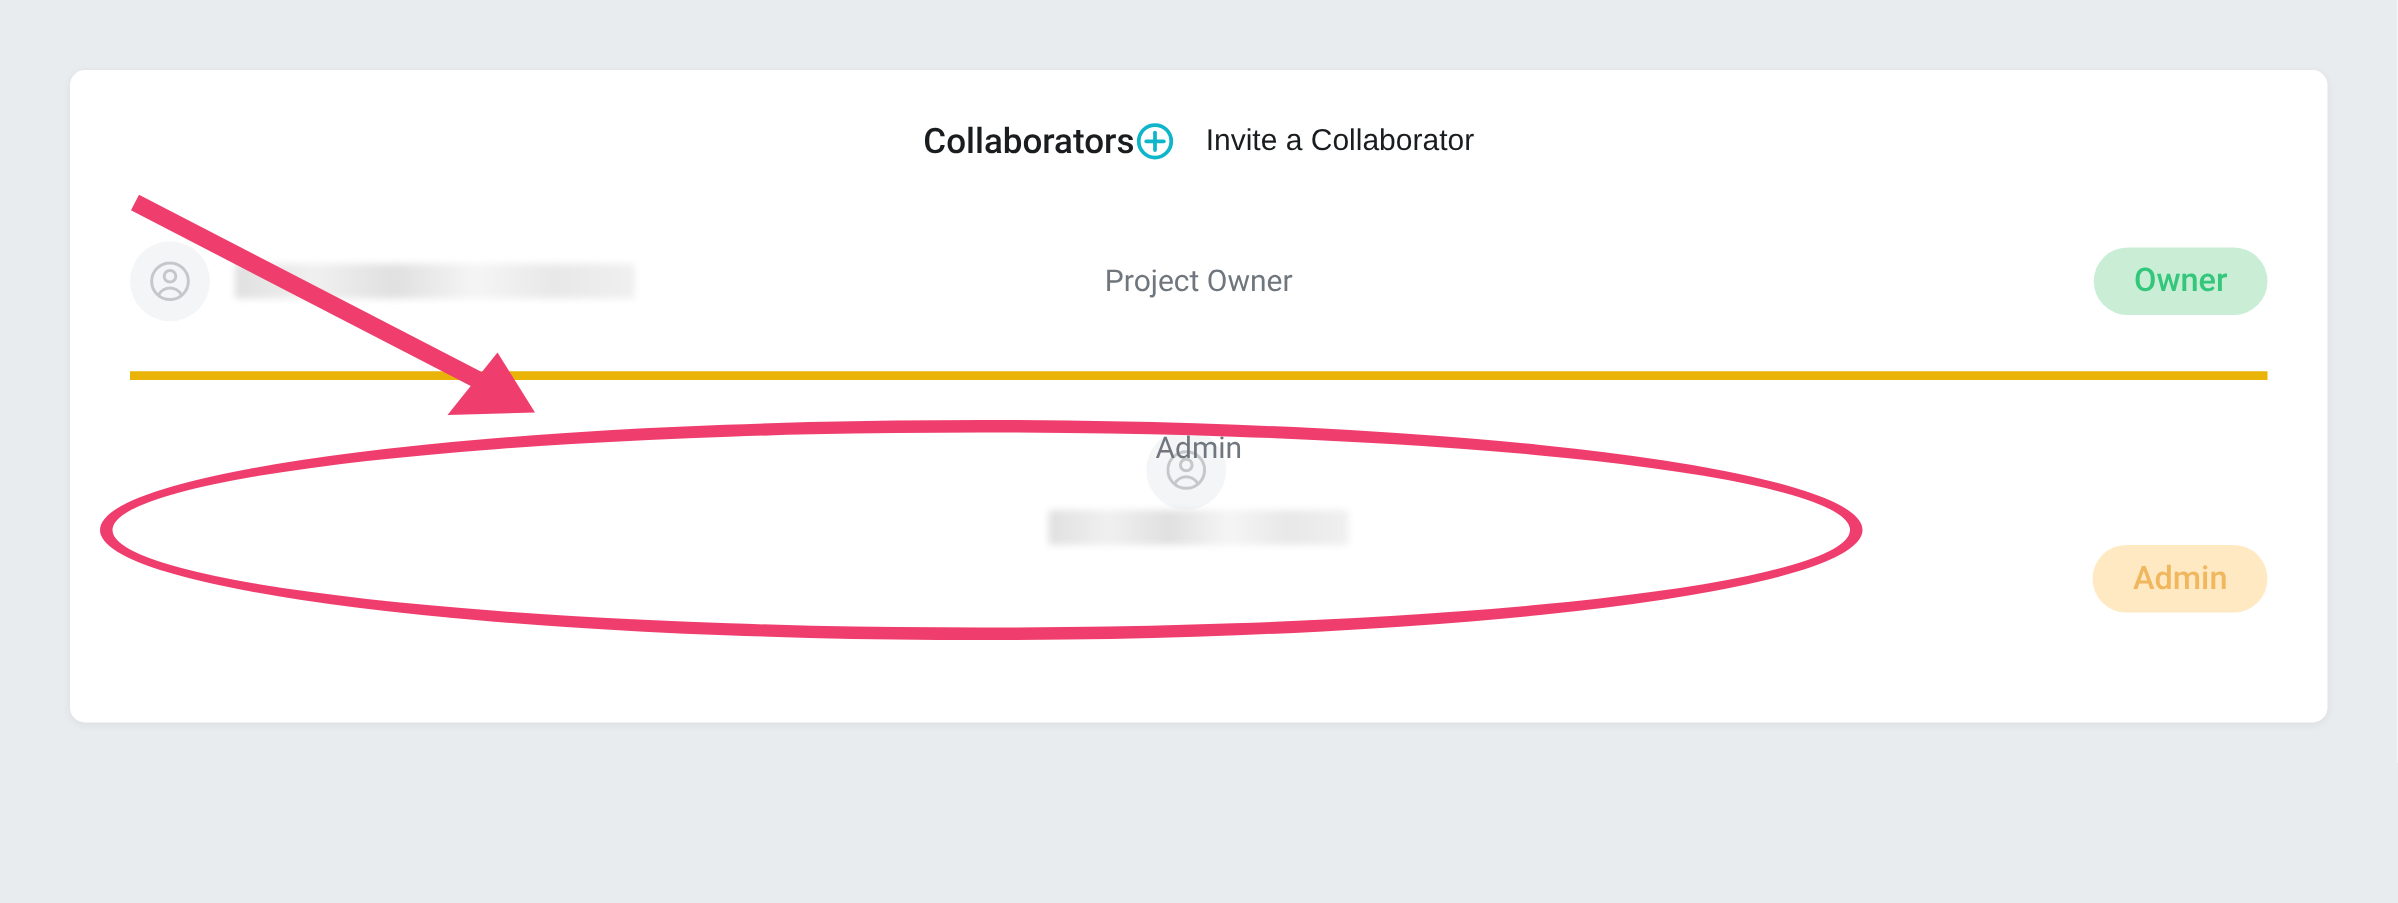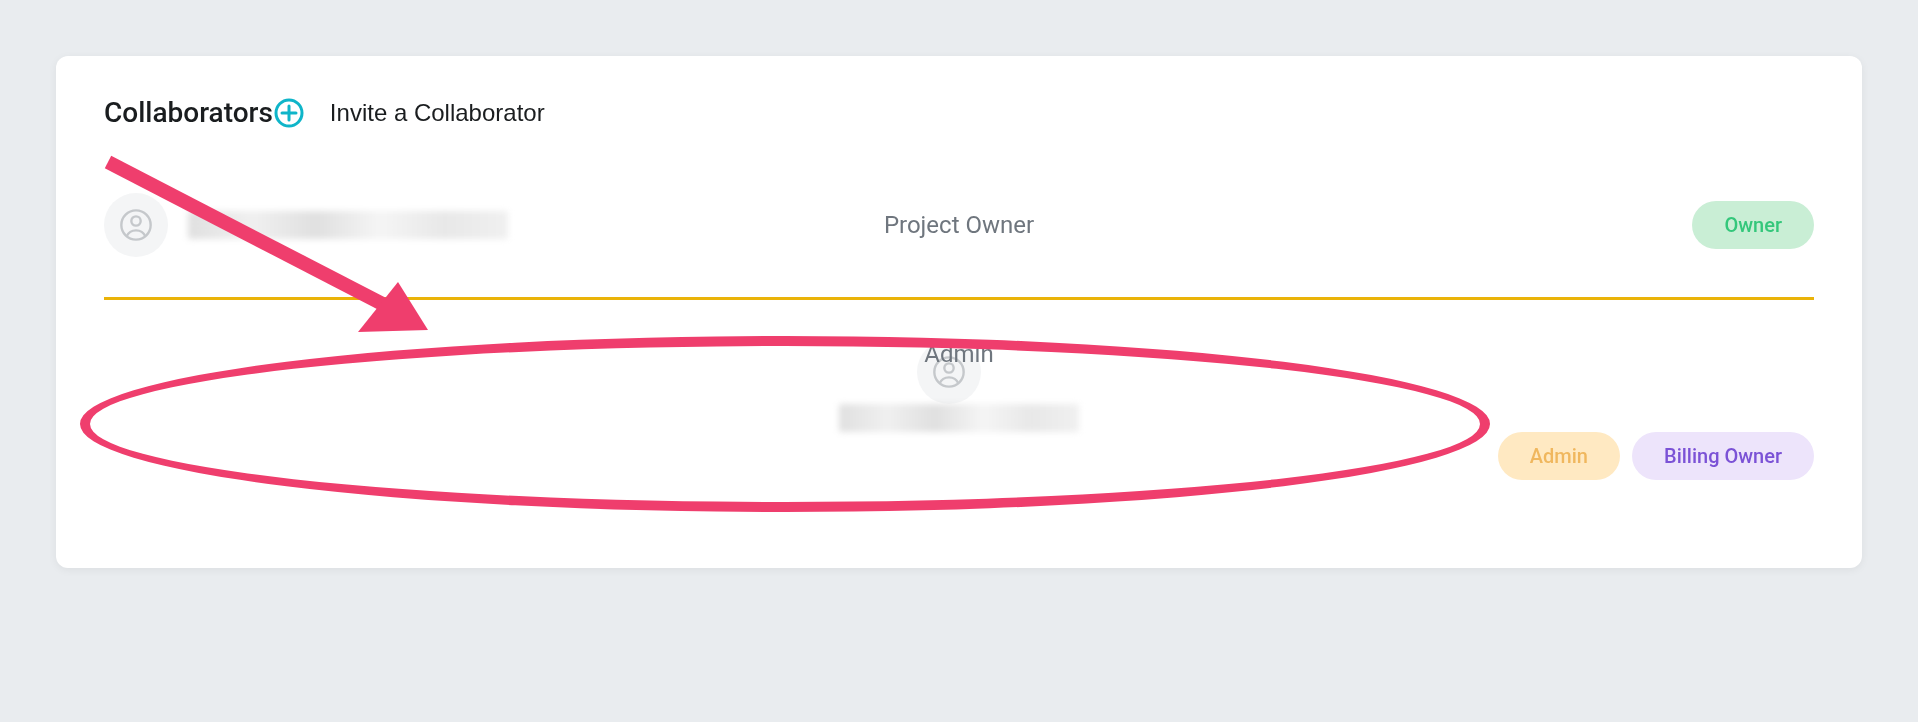--- a/index.html
+++ b/index.html
@@ -18,21 +18,21 @@
     .card {
       background: #ffffff;
       border-radius: 12px;
       box-shadow: 0 2px 8px rgba(0,0,0,0.06);
       padding: 0;
       width: 100%;
       position: relative;
     }
     .card-header {
       display: flex;
-      justify-content: flex-start;
+      justify-content: center;
       align-items: center;
       padding: 40px 48px 24px 48px;
     }
     .card-title {
       font-size: 28px;
       font-weight: 500;
       color: #1a1d1f;
     }
     .invite-btn {
       display: flex;
@@ -51,21 +51,21 @@
       align-items: center;
       justify-content: center;
     }
     .collaborators-list {
       padding: 0 48px 48px 48px;
     }
     .collaborator-row {
       display: flex;
       align-items: center;
       padding: 40px 0;
-      border-bottom: 3px solid #eab308;
+      border-bottom: 7px solid #eab308;
       position: relative;
     }
     .collaborator-row:last-child {
       border-bottom: none;
       flex-direction: column;
     }
     .avatar {
       width: 64px;
       height: 64px;
       border-radius: 50%;
@@ -96,21 +96,21 @@
       color: #6f767e;
     }
     .badges {
       margin-left: auto;
       display: flex;
       gap: 12px;
     }
     .badge {
       padding: 12px 32px;
       border-radius: 28px;
-      font-size: 20px;
+      font-size: 26px;
       font-weight: 500;
     }
     .badge-owner {
       background: #c9eed5;
       color: #34c77b;
     }
     .badge-admin {
       background: #ffe9c2;
       color: #f0b75e;
     }
@@ -179,21 +179,20 @@
         <svg width="32" height="32" viewBox="0 0 24 24" fill="none" stroke="#6f767e" stroke-width="1.8">
           <circle cx="12" cy="12" r="11"></circle>
           <circle cx="12" cy="9" r="3.5"></circle>
           <path d="M5 20.5c1.5-3.5 5-4.5 7-4.5s5.5 1 7 4.5"></path>
         </svg>
       </div>
       <div class="name-blur short"></div>
       <div class="role-label">Admin</div>
       <div class="badges">
         <span class="badge badge-admin">Admin</span>
-        <span class="badge badge-billing">Billing Owner</span>
       </div>
     </div>
 
   </div>
 </div>
 
 <svg class="annotation-arrow" viewBox="0 0 350 210">
   <defs>
     <marker id="arrowhead" markerWidth="12" markerHeight="12" refX="6" refY="6" orient="auto">
       <polygon points="0 0, 12 6, 0 12" fill="#ef3e6d"></polygon>

